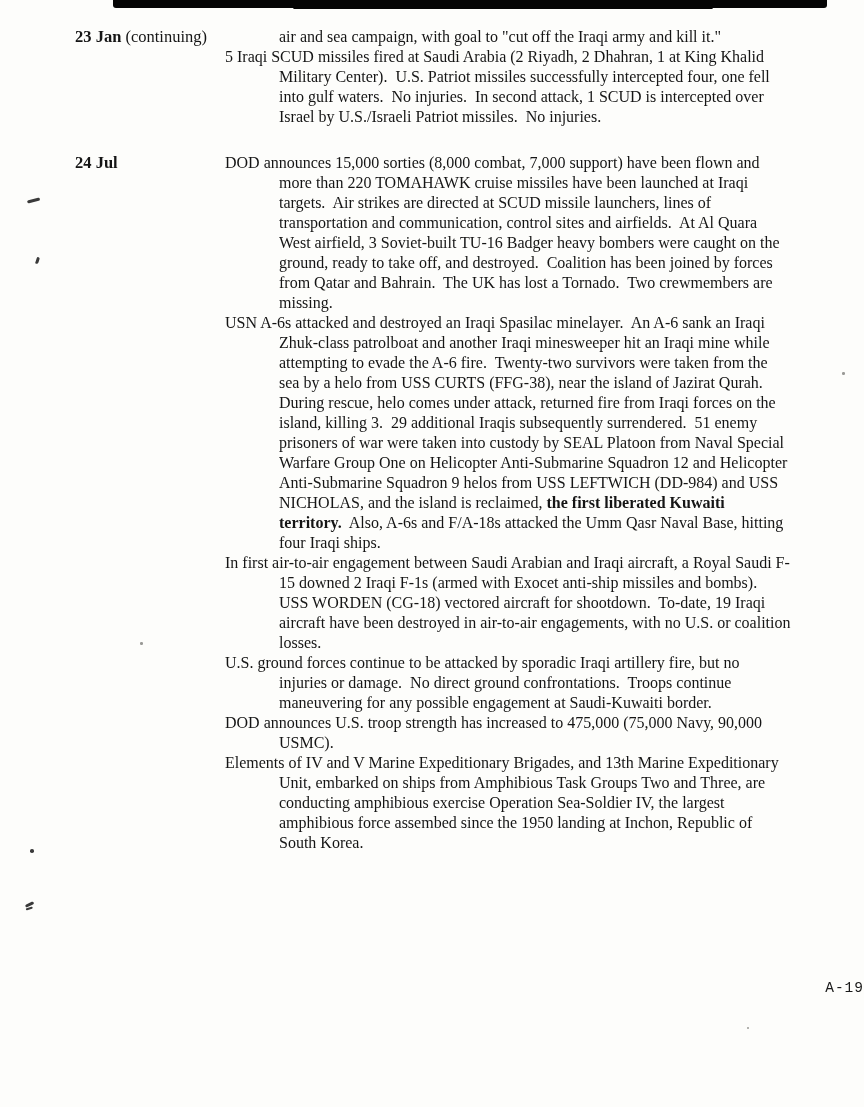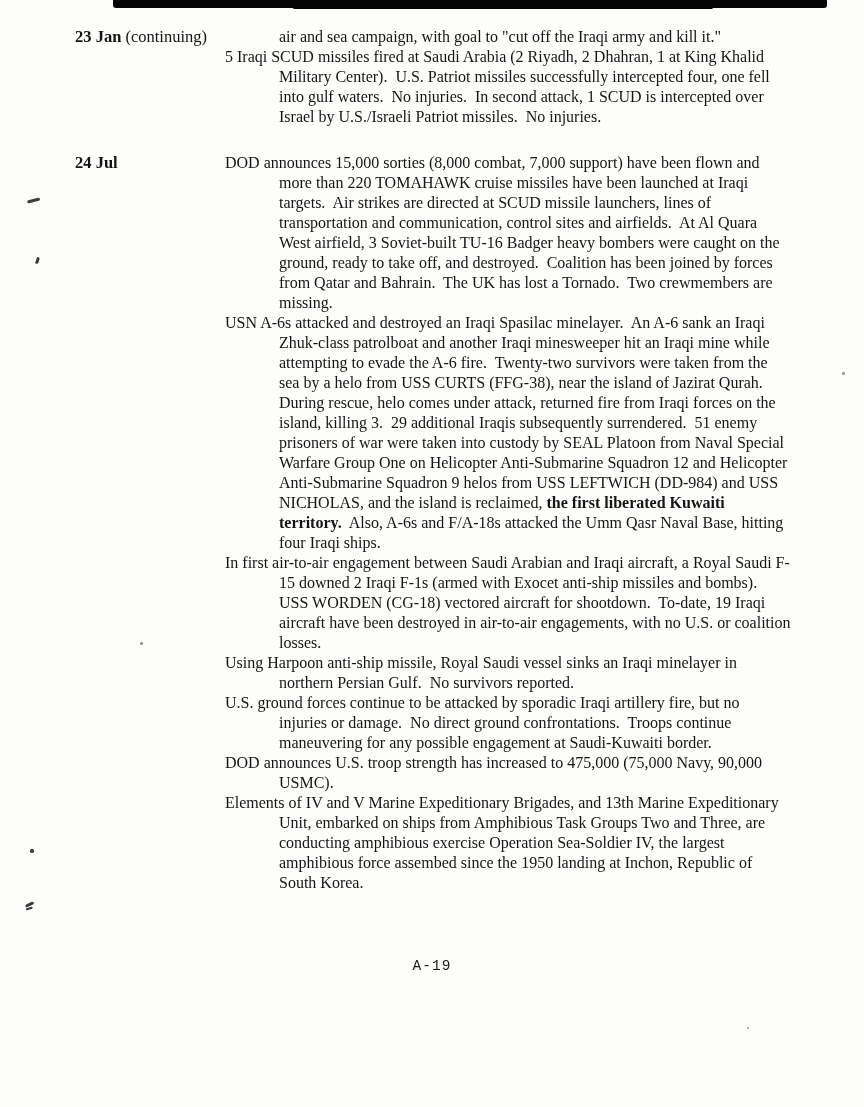--- a/index.html
+++ b/index.html
@@ -65,24 +65,24 @@
     padding-left: 54px;
     text-indent: -54px;
     white-space: pre-wrap;
   }
   .para.cont {
     text-indent: 0;
   }
   .para strong { font-weight: 700; }
   .page-footer {
     position: absolute;
-    top: 958px;
+    top: 980px;
     left: 0;
     width: 864px;
-    text-align: center;
+    text-align: right;
     font-family: "Liberation Mono", "DejaVu Sans Mono", monospace;
     font-size: 14.5px;
     letter-spacing: 1px;
     color: #1a1a1a;
   }
   
   .artifact { position: absolute; background: #3a3a3a; }
   .a1 { left: 27px; top: 199px; width: 13px; height: 2.5px; border-radius: 2px; transform: rotate(-14deg); }
   .a2 { left: 36px; top: 257px; width: 3px; height: 7px; border-radius: 2px 2px 3px 1px; transform: rotate(18deg); }
   .a3 { left: 30px; top: 849px; width: 3.5px; height: 3.5px; border-radius: 50%; }
@@ -120,21 +120,20 @@
     </section>
 
     <section class="entry">
       <div class="date-col">
         <span>24 Jul</span><span class="date-suffix"></span>
       </div>
       <div class="text-col">
         <p class="para">DOD announces 15,000 sorties (8,000 combat, 7,000 support) have been flown and more than 220 TOMAHAWK cruise missiles have been launched at Iraqi targets.  Air strikes are directed at SCUD missile launchers, lines of transportation and communication, control sites and airfields.  At Al Quara West airfield, 3 Soviet-built TU-16 Badger heavy bombers were caught on the ground, ready to take off, and destroyed.  Coalition has been joined by forces from Qatar and Bahrain.  The UK has lost a Tornado.  Two crewmembers are missing.</p>
         <p class="para"><span>USN A-6s attacked and destroyed an Iraqi Spasilac minelayer.  An A-6 sank an Iraqi Zhuk-class patrolboat and another Iraqi minesweeper hit an Iraqi mine while attempting to evade the A-6 fire.  Twenty-two survivors were taken from the sea by a helo from USS CURTS (FFG-38), near the island of Jazirat Qurah.  During rescue, helo comes under attack, returned fire from Iraqi forces on the island, killing 3.  29 additional Iraqis subsequently surrendered.  51 enemy prisoners of war were taken into custody by SEAL Platoon from Naval Special Warfare Group One on Helicopter Anti-Submarine Squadron 12 and Helicopter Anti-Submarine Squadron 9 helos from USS LEFTWICH (DD-984) and USS NICHOLAS, and the island is reclaimed, </span><strong>the first liberated Kuwaiti territory.</strong><span>  Also, A-6s and F/A-18s attacked the Umm Qasr Naval Base, hitting four Iraqi ships.</span></p>
         <p class="para">In first air-to-air engagement between Saudi Arabian and Iraqi aircraft, a Royal Saudi F-15 downed 2 Iraqi F-1s (armed with Exocet anti-ship missiles and bombs).  USS WORDEN (CG-18) vectored aircraft for shootdown.  To-date, 19 Iraqi aircraft have been destroyed in air-to-air engagements, with no U.S. or coalition losses.</p>
-        <p class="para">Using Harpoon anti-ship missile, Royal Saudi vessel sinks an Iraqi minelayer in northern Persian Gulf.  No survivors reported.</p>
         <p class="para">U.S. ground forces continue to be attacked by sporadic Iraqi artillery fire, but no injuries or damage.  No direct ground confrontations.  Troops continue maneuvering for any possible engagement at Saudi-Kuwaiti border.</p>
         <p class="para">DOD announces U.S. troop strength has increased to 475,000 (75,000 Navy, 90,000 USMC).</p>
         <p class="para">Elements of IV and V Marine Expeditionary Brigades, and 13th Marine Expeditionary Unit, embarked on ships from Amphibious Task Groups Two and Three, are conducting amphibious exercise Operation Sea-Soldier IV, the largest amphibious force assembed since the 1950 landing at Inchon, Republic of South Korea.</p>
       </div>
     </section>
 
   </main>
 
   <footer class="page-footer">A-19</footer>
 

